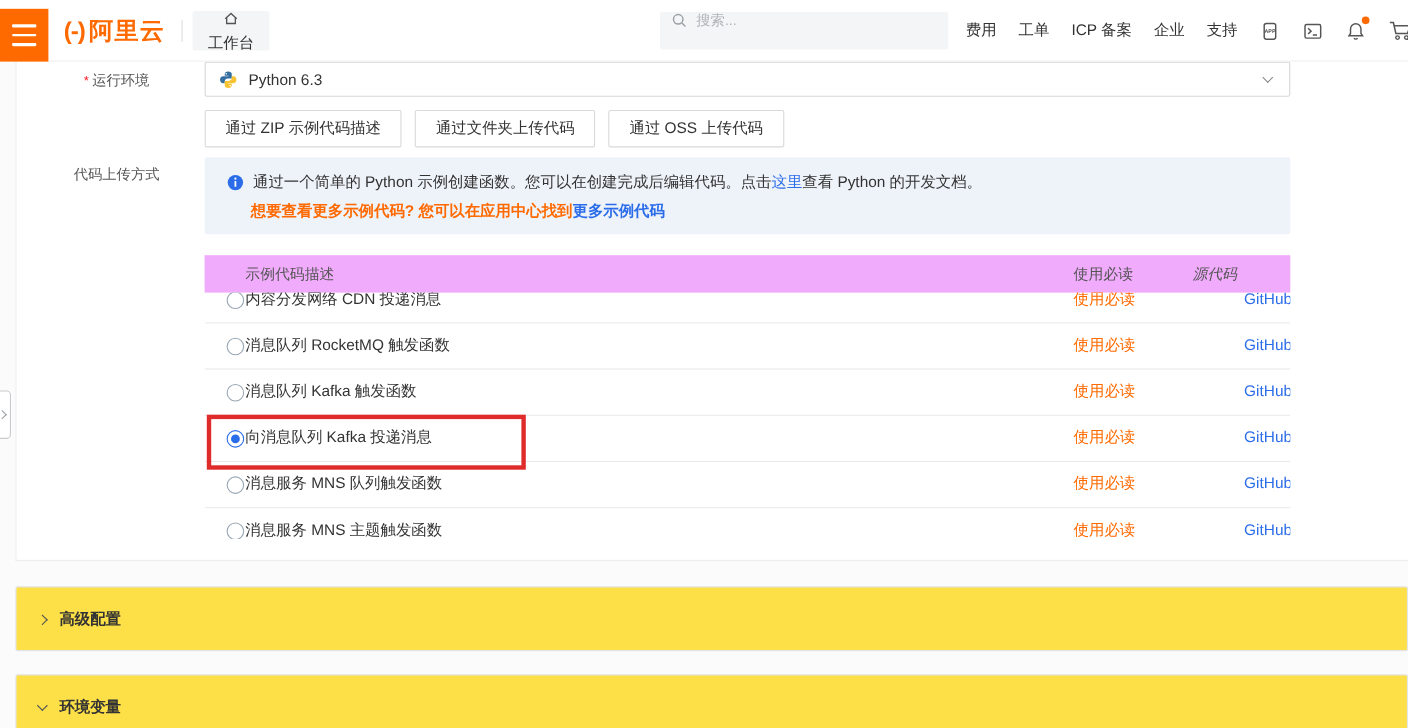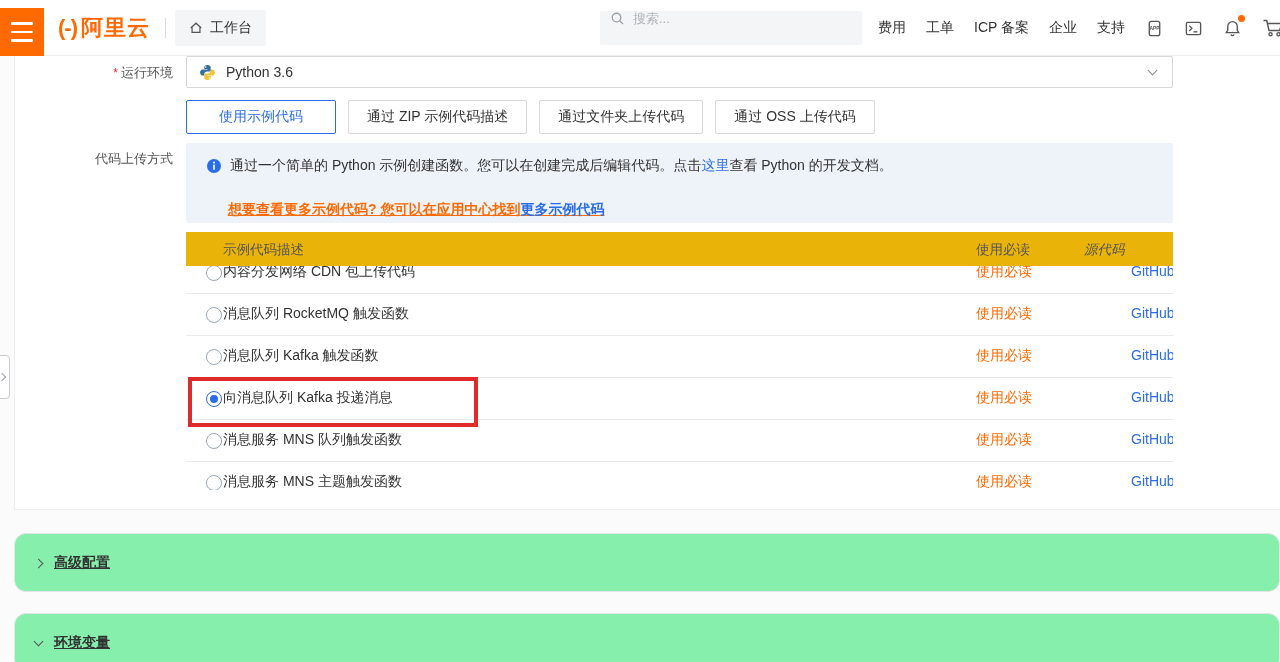--- a/index.html
+++ b/index.html
@@ -10,79 +10,79 @@
   html,body{width:1280px;height:662px;overflow:hidden;}
   body{position:relative;background:#fbfbfc;font-family:"Liberation Sans","DejaVu Sans",sans-serif;color:var(--text);font-size:14px;}
 
   
   .nav{position:absolute;left:0;top:0;width:1280px;height:56px;background:#fff;border-bottom:1px solid #f0f0f0;z-index:30;}
   .hamburger{position:absolute;left:0;top:8px;width:44px;height:48px;background:var(--orange);display:flex;flex-direction:column;justify-content:center;gap:6px;align-items:center;cursor:pointer;}
   .hamburger i{display:block;width:22px;height:2.5px;background:#fff;border-radius:1px;}
   .logo{position:absolute;left:58px;top:0;height:56px;display:flex;align-items:center;color:var(--orange);font-weight:bold;font-size:22px;letter-spacing:1px;}
   .logo .bracket{font-weight:bold;margin-right:4px;letter-spacing:-1px;}
   .nav-divider{position:absolute;left:165px;top:18px;width:1px;height:20px;background:#ddd;}
-  .nav-btn{position:absolute;top:10px;height:36px;background:#f4f5f6;border-radius:2px;display:flex;align-items:center;gap:7px;padding:0 14px;font-size:14px;color:var(--text);cursor:pointer;}
+  .nav-btn{position:absolute;top:10px;height:36px;background:#f4f5f6;border-radius:2px;display:flex;align-items:center;gap:7px;padding:0 14px;font-size:14px;color:var(--text);cursor:pointer;flex-direction:column;}
   .nav-btn.workbench{left:175px;}
   .nav-btn.region{left:287px;}
   .chev{display:inline-block;width:7px;height:7px;border-right:1.4px solid #666;border-bottom:1.4px solid #666;}
   .chev.down{transform:rotate(45deg);margin-top:-3px;}
   .chev.right{transform:rotate(-45deg);}
   .search{position:absolute;left:600px;top:11px;width:262px;height:34px;background:#f4f5f6;border-radius:2px;display:flex;align-items:flex-start;padding:0 10px;gap:8px;}
   .search input{border:none;outline:none;background:transparent;font-size:13px;color:var(--text);width:200px;font-family:inherit;}
   .search input::placeholder{color:#b0b3b8;}
   .nav-right{position:absolute;left:878px;top:0;height:56px;display:flex;align-items:center;gap:20px;white-space:nowrap;}
   .nav-link{font-size:14px;color:var(--text);cursor:pointer;}
   .icon-btn{position:relative;display:flex;align-items:center;cursor:pointer;}
   .badge-dot{position:absolute;right:-3px;top:-4px;width:7px;height:7px;border-radius:50%;background:var(--orange);}
 
   
   .drawer-handle{position:absolute;left:-12px;top:355px;width:22px;height:44px;background:#fff;border:1px solid #c9cbce;border-radius:4px;z-index:5;display:flex;align-items:center;justify-content:flex-end;padding-right:4px;cursor:pointer;}
   .drawer-handle .chev{width:6px;height:6px;border-color:#9aa0a6;}
 
   
   .card{position:absolute;left:14px;top:56px;width:1266px;height:454px;background:#fff;border:1px solid #ebedf0;border-top:none;border-right:none;}
-  .row-label{position:absolute;left:0;width:158px;text-align:right;font-size:13px;color:var(--text2);}
+  .row-label{position:absolute;left:12px;width:158px;text-align:center;font-size:13px;color:var(--text2);}
   .req:before{content:"*";color:#f5222d;margin-right:3px;font-size:12px;}
   .runtime-label{top:8px;}
   .upload-label{top:54px;margin-top:40px;}
 
   .select{position:absolute;left:171px;top:0;width:987px;height:32px;border:1px solid #d6d8db;border-radius:2px;background:#fff;display:flex;align-items:center;gap:10px;padding:0 12px;cursor:pointer;}
   .select .value{font-size:14px;color:var(--text);}
   .select .chev{position:absolute;right:16px;border-color:#888;}
 
   .tabs{position:absolute;left:171px;top:44px;display:flex;gap:12px;}
   .tab{height:34px;min-width:150px;padding:0 18px;border:1px solid #d9d9d9;border-radius:2px;background:#fff;display:flex;align-items:center;justify-content:center;font-size:14px;color:var(--text);cursor:pointer;}
   .tab.selected{border-color:var(--blue);color:var(--blue);}
 
-  .infobox{position:absolute;left:171px;top:87px;width:987px;height:80px;background:#eef2f9;border-radius:2px;font-size:14px;}
+  .infobox{position:absolute;left:171px;top:87px;width:987px;height:70px;background:#eef2f9;border-radius:2px;font-size:14px;}
   .info-line1{position:absolute;left:20px;top:14px;display:flex;align-items:center;gap:8px;}
-  .info-line2{position:absolute;left:42px;top:58px;font-weight:bold;color:var(--orange);text-decoration:underline;}
+  .info-line2{position:absolute;left:42px;top:40px;font-weight:bold;color:var(--orange);}
   .link-blue{color:var(--blue);cursor:pointer;text-decoration:none;}
   .info-line2 .link-blue{font-weight:bold;}
 
   .table{position:absolute;left:171px;top:176px;width:987px;}
-  .thead{height:34px;background:#eab308;position:relative;font-size:13.5px;color:var(--text2);}
+  .thead{height:34px;background:#f0abfc;position:relative;font-size:13.5px;color:var(--text2);}
   .thead span{position:absolute;top:9px;}
   .th-desc{left:37px;}
   .th-read{left:790px;}
   .th-src{left:898px;font-style:italic;}
   .tbody{height:224px;overflow:hidden;position:relative;}
   .tbody-inner{margin-top:-14px;}
   .trow{height:42px;border-bottom:1px solid #e8eaed;position:relative;cursor:pointer;}
   .radio{position:absolute;left:20px;top:13px;width:16px;height:16px;border-radius:50%;border:1.5px solid #9aa7b5;background:#fff;}
   .trow.selected .radio{border-color:var(--blue);}
   .trow.selected .radio:after{content:"";position:absolute;left:2.5px;top:2.5px;width:8px;height:8px;border-radius:50%;background:var(--blue);}
   .trow .desc{position:absolute;left:37px;top:11px;font-size:14px;color:var(--text);}
   .trow .read{position:absolute;left:790px;top:11px;color:var(--orange);cursor:pointer;}
   .trow .src{position:absolute;left:898px;top:11px;color:var(--blue);cursor:pointer;margin-left:47px;}
 
   .red-annotation{position:absolute;left:188px;top:377px;width:290px;height:50px;border:4px solid var(--red);z-index:20;pointer-events:none;}
 
   
-  .panel{position:absolute;left:14px;width:1266px;background:#86efac;border:1px solid #e2e4e7;border-radius:12px;text-decoration:underline;}
+  .panel{position:absolute;left:14px;width:1266px;background:#fde047;border:1px solid #e2e4e7;border-radius:2px;}
   .panel-adv{top:533px;height:59px;}
   .panel-env{top:613px;height:58px;}
   .panel-head{display:flex;align-items:center;gap:12px;height:58px;padding-left:20px;cursor:pointer;}
   .panel-title{font-weight:bold;font-size:14px;color:var(--text);}
   .panel .chev{border-color:#555;}
 
   svg{display:block;}
 </style>
 </head>
 <body>
@@ -165,27 +165,26 @@
   <div class="row-label runtime-label req">运行环境</div>
   <div class="select">
     <span>
       <svg width="17" height="17" viewBox="0 0 16 16">
           <path fill="#366f9f" d="M7.9 1C6 1 5 1.8 5 3.1V4.6h3.1v.5H3.6C2.2 5.1 1 6.1 1 8s1.2 2.9 2.6 2.9H5V9.4C5 8 6.2 7 7.6 7H11V3.1C11 1.9 9.8 1 7.9 1z"></path>
           <path fill="#f7c331" d="M8.1 15c1.9 0 2.9-.8 2.9-2.1V11.4H7.9v-.5h4.5c1.4 0 2.6-1 2.6-2.9s-1.2-2.9-2.6-2.9H11v1.5C11 8 9.8 9 8.4 9H5v3.9C5 14.1 6.2 15 8.1 15z"></path>
           <circle cx="6.3" cy="2.9" r=".7" fill="#fff"></circle>
           <circle cx="9.7" cy="13.1" r=".7" fill="#fff"></circle>
         </svg>
     </span>
-    <span class="value">Python 3.6</span>
+    <span class="value">Python 6.3</span>
     <span class="chev down"></span>
   </div>
 
   <div class="row-label upload-label">代码上传方式</div>
   <div class="tabs">
-    <div class="tab selected">使用示例代码</div>
     <div class="tab">通过 ZIP 示例代码描述</div>
     <div class="tab">通过文件夹上传代码</div>
     <div class="tab">通过 OSS 上传代码</div>
   </div>
 
   <div class="infobox">
     <div class="info-line1">
       <span>
         <svg width="16" height="16" viewBox="0 0 16 16">
             <circle cx="8" cy="8" r="7" fill="#2b6de9"></circle>
@@ -201,21 +200,21 @@
   <div class="table">
     <div class="thead">
       <span class="th-desc">示例代码描述</span>
       <span class="th-read">使用必读</span>
       <span class="th-src">源代码</span>
     </div>
     <div class="tbody">
       <div class="tbody-inner">
         <div class="trow">
           <span class="radio"></span>
-          <span class="desc">内容分发网络 CDN 包上传代码</span>
+          <span class="desc">内容分发网络 CDN 投递消息</span>
           <span class="read">使用必读</span>
           <span class="src">GitHub</span>
         </div>
         <div class="trow">
           <span class="radio"></span>
           <span class="desc">消息队列 RocketMQ 触发函数</span>
           <span class="read">使用必读</span>
           <span class="src">GitHub</span>
         </div>
         <div class="trow">

